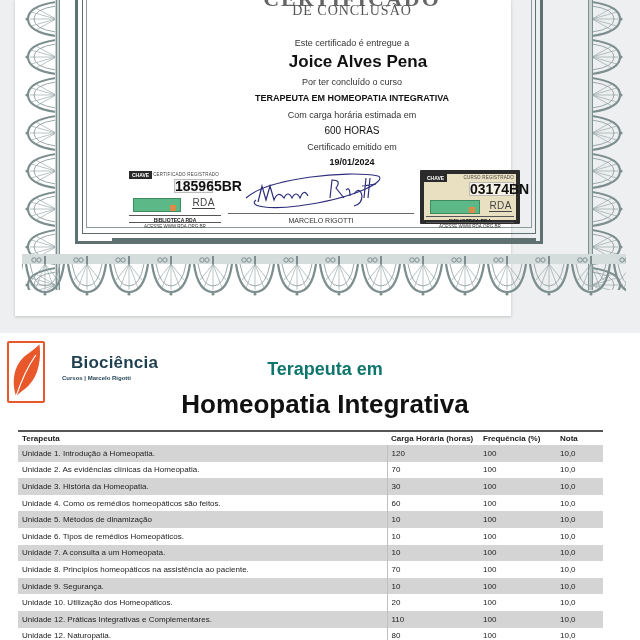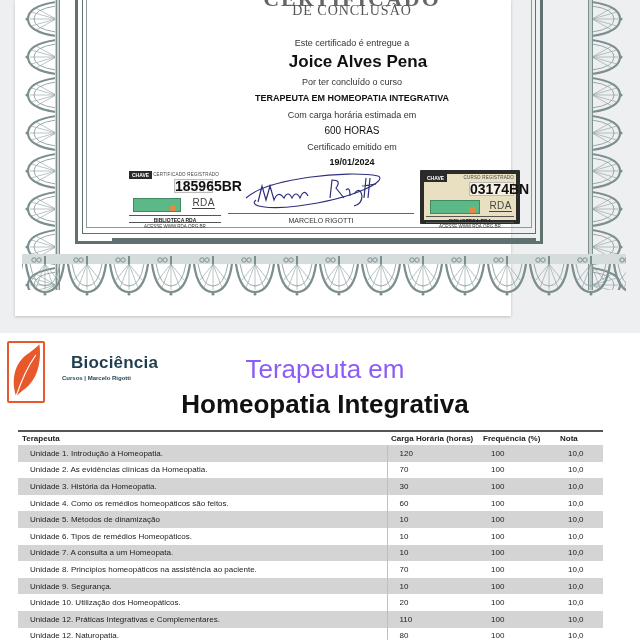--- a/index.html
+++ b/index.html
@@ -72,29 +72,29 @@
   .stamp-right .acesse { left: 6px; right: 6px; top: 52px; }
 
   
   .transcript {
     position: absolute; left: 0; top: 333px; width: 640px; height: 307px; background: #fff;
   }
   .logo-icon { position: absolute; left: 7px; top: 8px; width: 38px; height: 62px; border: 2px solid #e8582a; border-radius: 2px; }
   .brand-name { position: absolute; left: 62px; top: 20px; font-size: 17px; font-weight: bold; color: #1e3f4f; letter-spacing: 0.2px; margin-left: 9px; }
   .brand-sub { position: absolute; left: 62px; top: 42px; font-size: 6px; font-weight: bold; color: #1e3f4f; }
   .title-wrap { position: absolute; left: 160px; top: 20px; width: 330px; text-align: center; }
-  .t-line1 { font-size: 26px; font-weight: normal; color: #8b5cf6; display: block; line-height: 32px; }
+  .t-line1 { font-size: 18px; font-weight: bold; color: #0f766e; display: block; line-height: 32px; }
   .t-line2 { font-size: 26px; font-weight: bold; color: #111; display: block; line-height: 32px; margin-top: 3px; }
 
   table.grades {
     position: absolute; left: 18px; top: 97px; width: 585px; border-collapse: collapse;
     font-family: "Liberation Sans", sans-serif; font-size: 8px; color: #222;
   }
   table.grades th { text-align: left; font-weight: bold; font-size: 8px; height: 14px; padding: 0 0 0 4px; border-top: 2px solid #555; }
-  table.grades td { height: 16.6px; padding: 0 0 0 12px; }
+  table.grades td { height: 16.6px; padding: 0 0 0 4px; }
   table.grades tr.shade td { background: #d4d4d4; }
   table.grades td.c-carga { border-left: 1px solid #bfbfbf; }
   .col-disc { width: 369px; }
   .col-carga { width: 92px; }
   .col-freq { width: 77px; }
   .col-nota { width: 47px; }
 </style>
 </head>
 <body>
 

